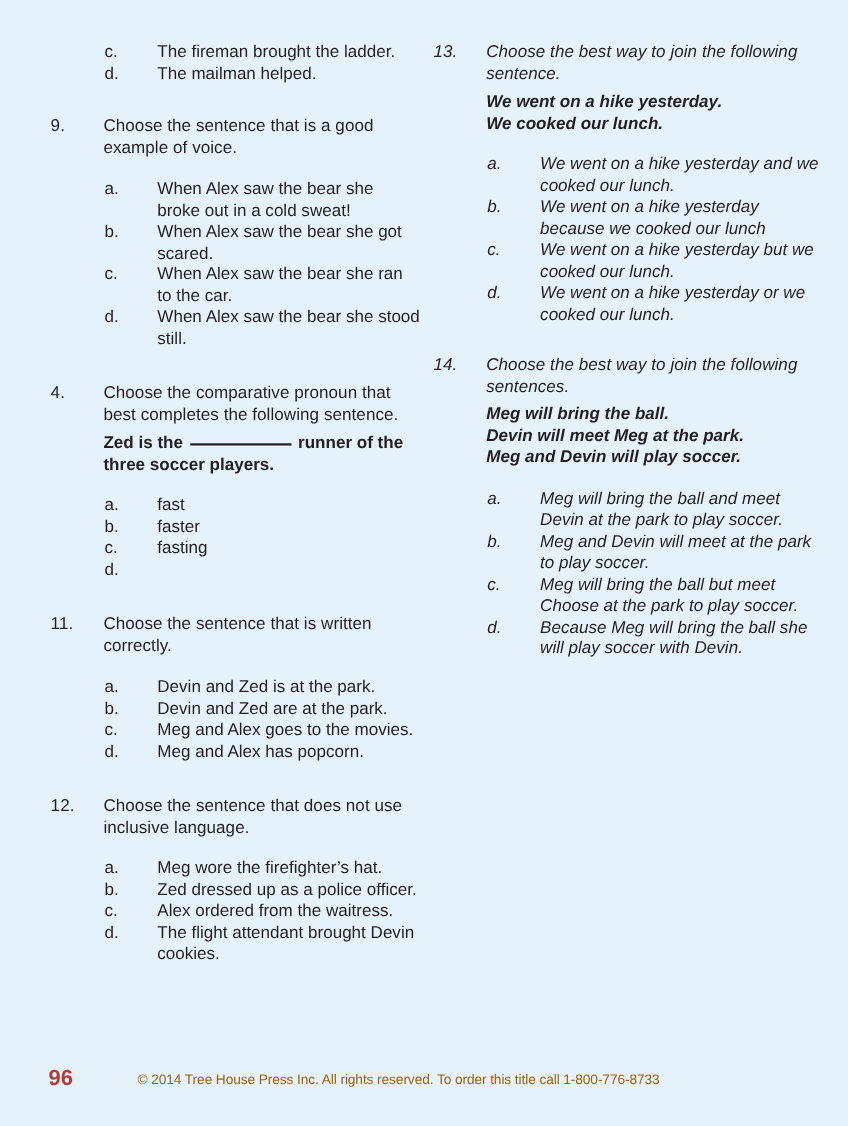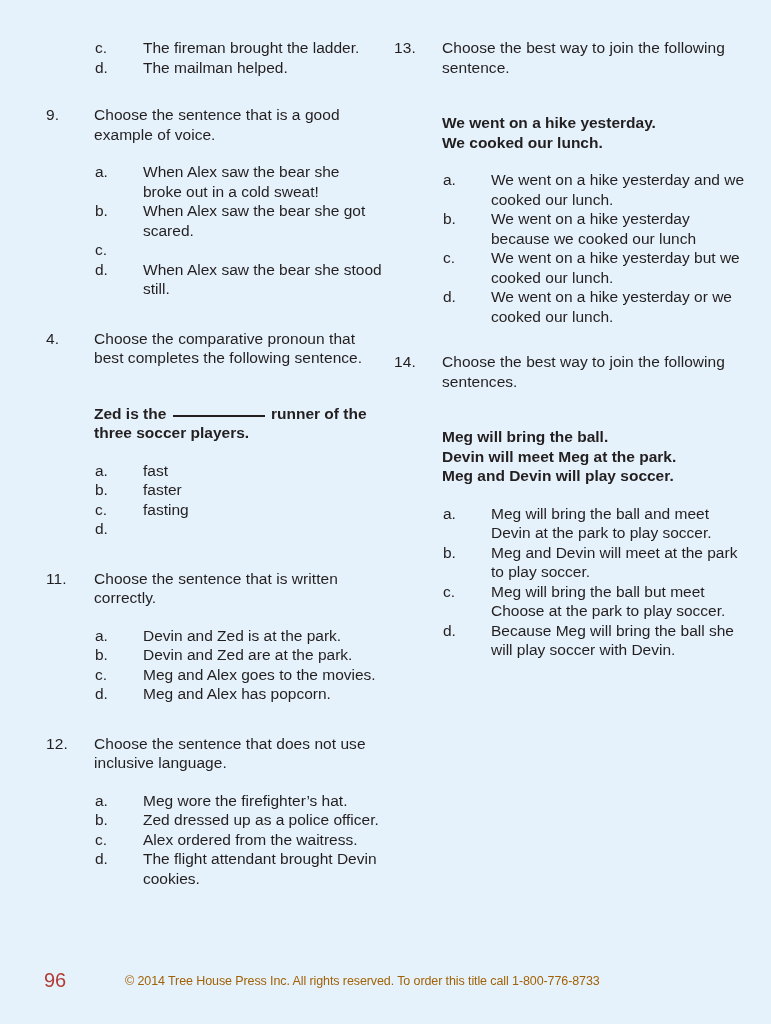--- a/index.html
+++ b/index.html
@@ -34,20 +34,21 @@
   }
   .col-left {
     width: 390px;
     padding-left: 46px;
     padding-right: 8px;
   }
   .col-right {
     width: 381px;
     padding-left: 4px;
     padding-right: 22px;
+    font-style: italic;
   }
 
   
   .qblock {
     margin-bottom: 0;
   }
   .qrow {
     display: flex;
     align-items: flex-start;
   }
@@ -61,21 +62,21 @@
   .qstem {
     font-size: 15.5px;
     line-height: 19.5px;
     letter-spacing: 0.05px;
     flex: 1 1 auto;
   }
   .stem-bold {
     font-weight: bold;
     font-size: 15.5px;
     line-height: 19.5px;
-    margin-top: 36px;
+    margin-top: 6px;
   }
   .stem-bold .sline {
     display: block;
     white-space: pre-wrap;
   }
   .blankline {
     display: inline-block;
     border-bottom: 2px solid #231f20;
     width: 92px;
     vertical-align: 2px;
@@ -120,21 +121,21 @@
     left: 0;
     bottom: 30px;
     width: 771px;
     height: 26px;
   }
   .pagenum {
     position: absolute;
     left: 44px;
     top: 0;
     font-size: 20px;
-    font-weight: normal;
+    font-weight: bold;
     color: #b23b36;
     line-height: 24px;
   }
   .copyright {
     position: absolute;
     left: 125px;
     top: 5px;
     font-size: 12.5px;
     line-height: 16px;
     color: #a16207;
@@ -170,20 +171,21 @@
           <div class="opt">
             <div class="optletter">a.</div>
             <div class="opttext">When Alex saw the bear she broke out in a cold sweat!</div>
           </div>
           <div class="opt">
             <div class="optletter">b.</div>
             <div class="opttext">When Alex saw the bear she got scared.</div>
           </div>
           <div class="opt">
             <div class="optletter">c.</div>
+            <div class="opttext">When Alex saw the bear she ran to the car.</div>
           </div>
           <div class="opt">
             <div class="optletter">d.</div>
             <div class="opttext">When Alex saw the bear she stood still.</div>
           </div>
         </div>
       </div>
 
       <div class="gap-lg"></div>
 

